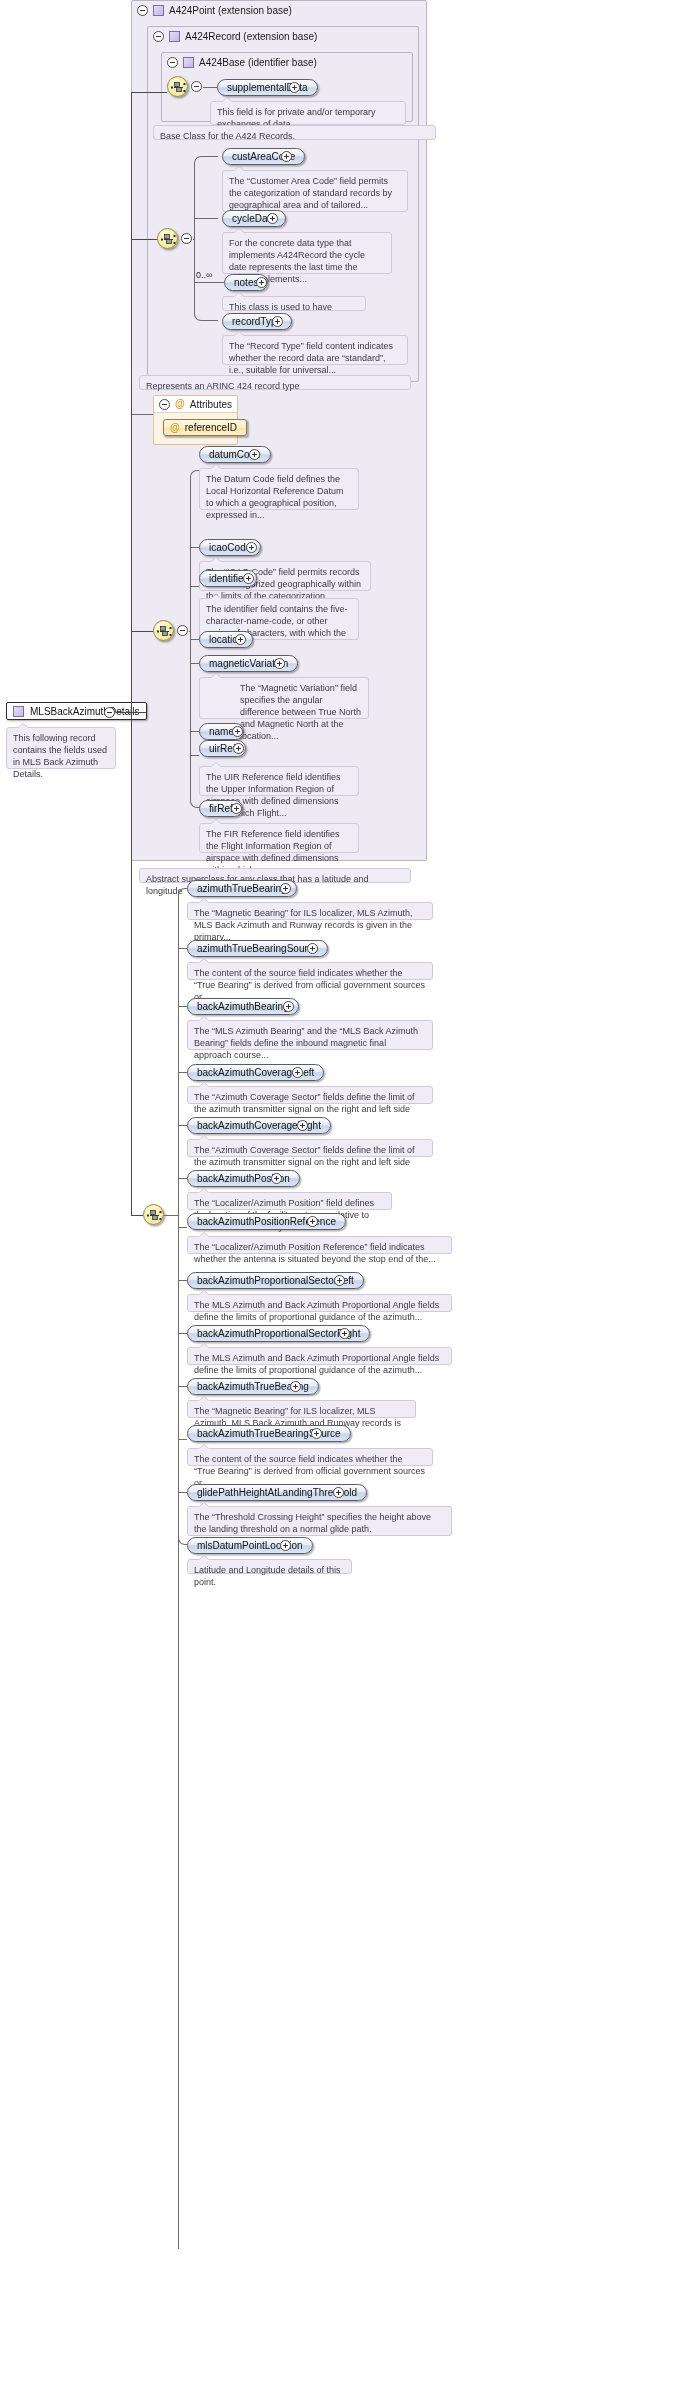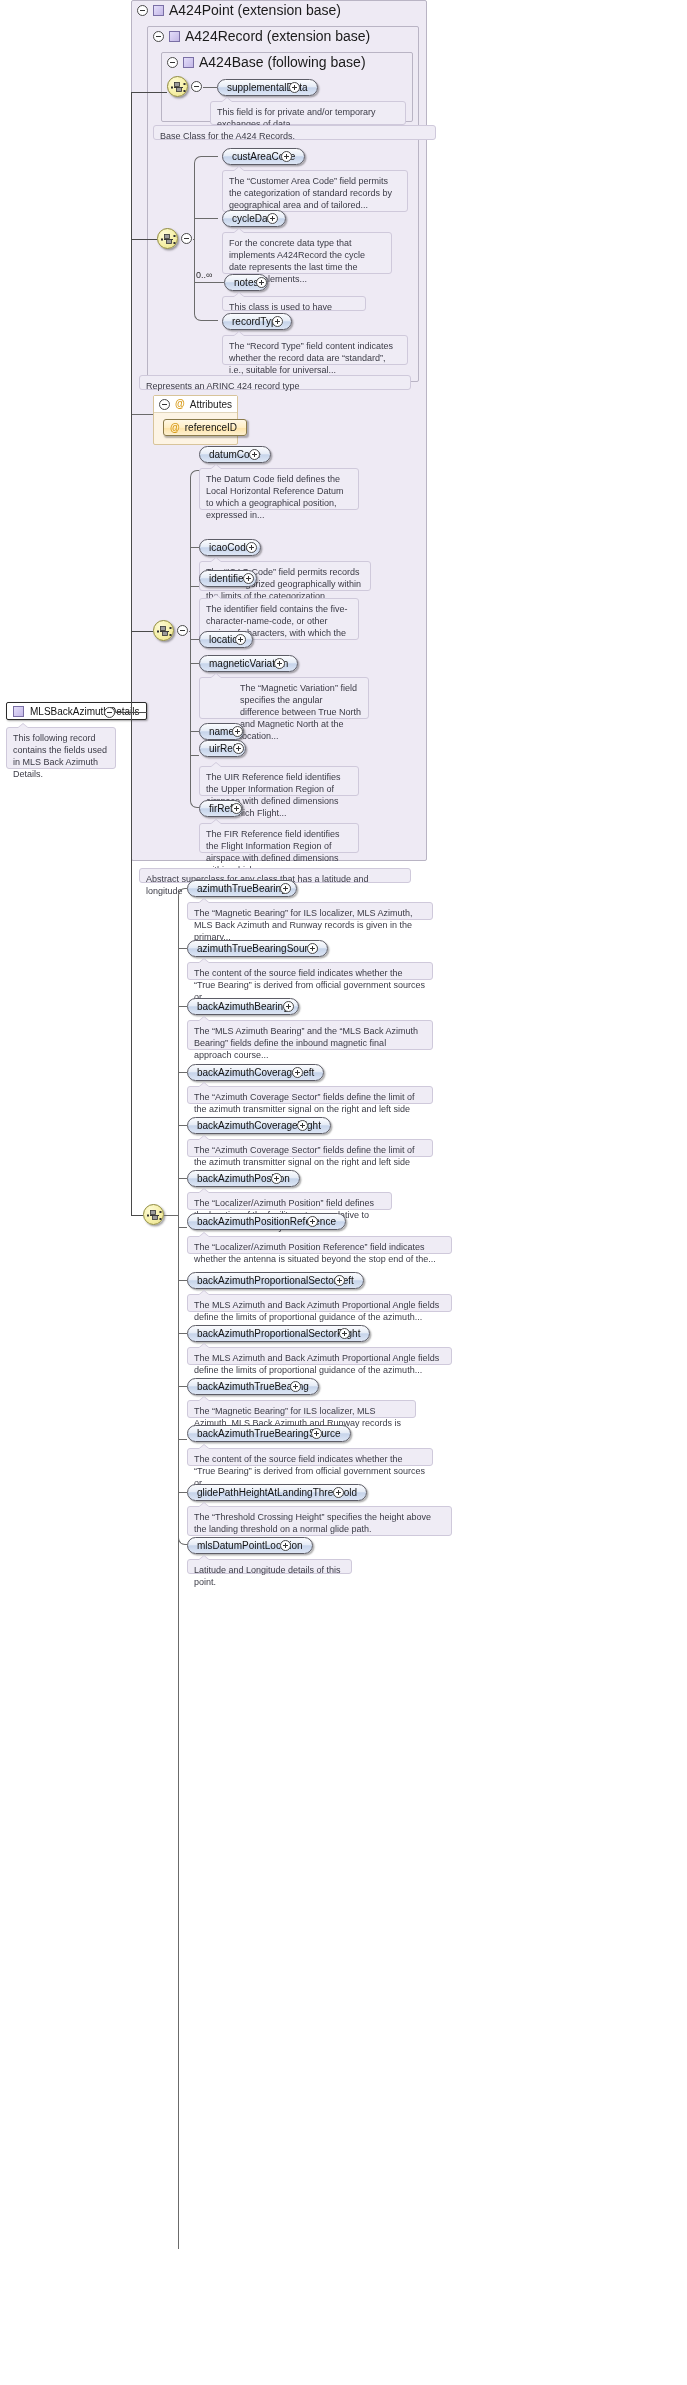--- a/index.html
+++ b/index.html
@@ -27,21 +27,21 @@
   .cbox-hdr {
     display: flex;
     align-items: center;
     height: 18px;
     padding-left: 5px;
     gap: 5px;
     font-size: 10px;
     color: #222;
     white-space: nowrap;
   }
-  .cbox-hdr .lbl { font-size: 14px; color: #1a1a1a; }
+  .cbox-hdr .lbl { font-size: 10px; color: #1a1a1a; }
 
   
   .tog {
     width: 11px; height: 11px;
     border: 1px solid #4a4a4a;
     border-radius: 50%;
     background: #ffffff;
     position: relative;
     flex: 0 0 auto;
     display: inline-block;
@@ -238,21 +238,21 @@
       <span class="tog"></span>
       <span class="sq"></span>
       <span class="lbl">A424Record (extension base)</span>
     </div>
   </div>
 
   <div class="cbox" style="left:161px; top:52px; width:252px; height:70px;">
     <div class="cbox-hdr">
       <span class="tog"></span>
       <span class="sq"></span>
-      <span class="lbl">A424Base (following base)</span>
+      <span class="lbl">A424Base (identifier base)</span>
     </div>
   </div>
 
   <div class="root-node" style="left:6px; top:702px;">
     <span class="sq"></span>
     <span>MLSBackAzimuthDetails</span>
   </div>
   <span class="tog" style="position:absolute; left:104px; top:707px;"></span>
   <div class="note" style="left:6px; top:727px; width:110px; height:42px;">This following record contains the fields used in MLS Back Azimuth Details.</div>
 

